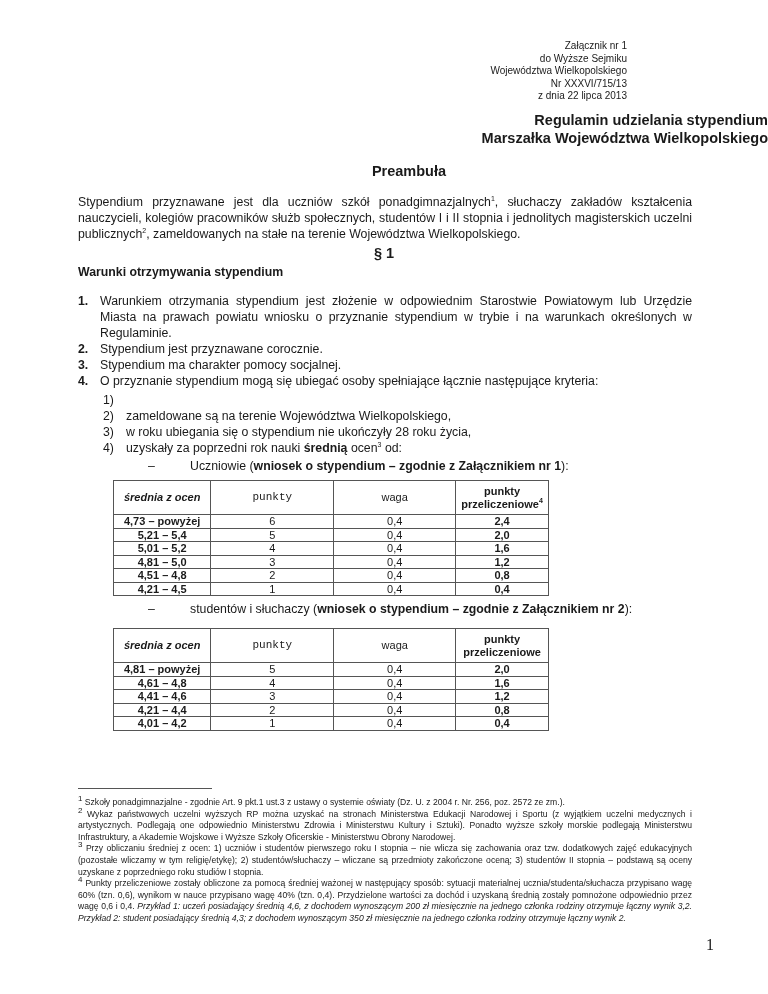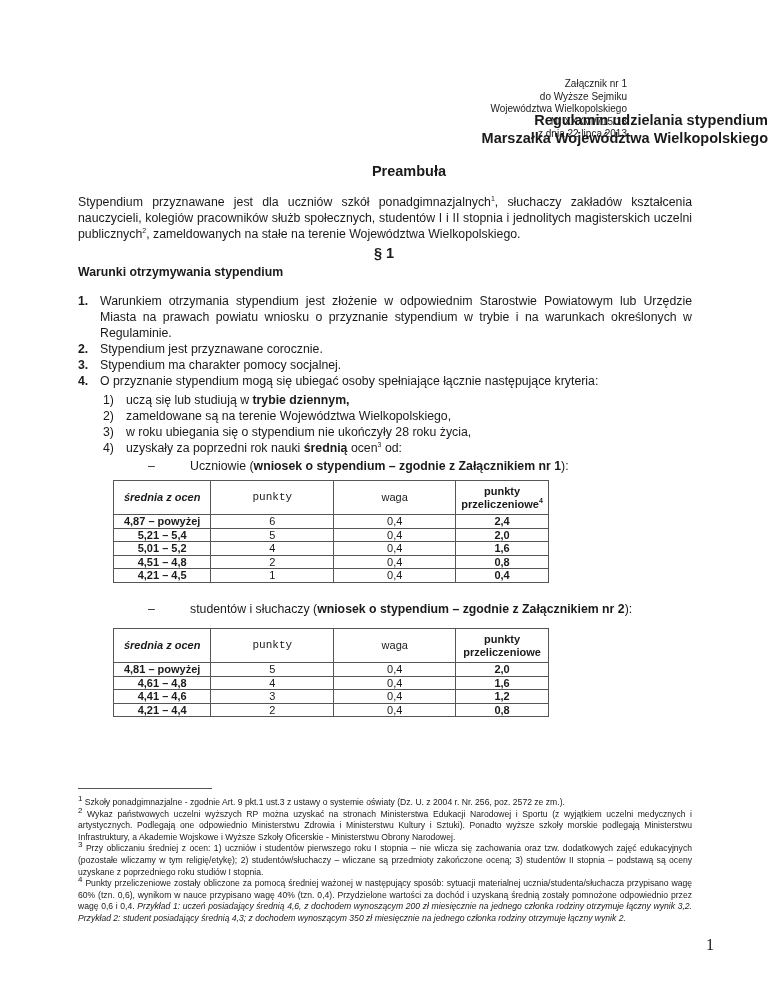--- a/index.html
+++ b/index.html
@@ -1,19 +1,19 @@
 <!DOCTYPE html>
 <html><head>
 <meta charset="utf-8">
 <style>
   html, body { margin: 0; padding: 0; background: #ffffff; }
   body { width: 768px; height: 994px; position: relative; overflow: hidden;
          font-family: "Liberation Sans", sans-serif; color: #1a1a1a; }
   .page { position: absolute; left: 0; top: 0; width: 768px; height: 994px; }
-  .attach { position: absolute; right: 141px; top: 40px; text-align: right; font-size: 10px; line-height: 12.5px; margin-top: 38px; }
+  .attach { position: absolute; right: 141px; top: 40px; text-align: right; font-size: 10px; line-height: 12.5px; }
   .title { position: absolute; left: 0; width: 768px; text-align: right; font-weight: bold; font-size: 14.5px; line-height: 18px; }
   .t1 { top: 111px; }
   .preamb-h { position: absolute; left: 0; width: 768px; top: 163px; text-align: center; font-weight: bold; font-size: 14.5px; margin-left: 25px; }
   .para { position: absolute; left: 78px; width: 614px; font-size: 12.3px; line-height: 16px; text-align: justify; }
   .preamb { top: 194px; }
   sup { font-size: 7px; vertical-align: super; line-height: 0; }
   .sect { position: absolute; left: 0; width: 768px; top: 245px; text-align: center; font-weight: bold; font-size: 14.5px; }
   .sect-sub { position: absolute; left: 78px; top: 265px; font-weight: bold; font-size: 12.3px; }
   .ol { position: absolute; left: 78px; width: 614px; top: 293px; font-size: 12.3px; line-height: 16px; }
   .ol .it { display: flex; }
@@ -82,21 +82,20 @@
     </div>
     <div class="it">
       <span class="num">4.</span>
       <span class="txt">O przyznanie stypendium mogą się ubiegać osoby spełniające łącznie następujące kryteria:</span>
     </div>
   </div>
 
   <div class="sub">
     <div class="it">
       <span class="n">1)</span>
-      <span><span>uczą się lub studiują w </span><b>trybie dziennym,</b></span>
     </div>
     <div class="it">
       <span class="n">2)</span>
       <span>zameldowane są na terenie Województwa Wielkopolskiego,</span>
     </div>
     <div class="it">
       <span class="n">3)</span>
       <span>w roku ubiegania się o stypendium nie ukończyły 28 roku życia,</span>
     </div>
     <div class="it">
@@ -114,36 +113,42 @@
     <tbody>
         <tr>
       <th class="c1 b">średnia z ocen</th>
       <th class="c2">punkty</th>
       <th class="c3">waga</th>
       <th class="c4 b"><span>punkty przeliczeniowe</span><sup>4</sup></th>
     </tr>
     </tbody>
       <tbody id="tbody1">
         <tr>
-          <td class="b">4,87 – powyżej</td>
+          <td class="b">4,73 – powyżej</td>
           <td>6</td>
           <td>0,4</td>
           <td class="b">2,4</td>
         </tr>
         <tr>
           <td class="b">5,21 – 5,4</td>
           <td>5</td>
           <td>0,4</td>
           <td class="b">2,0</td>
         </tr>
         <tr>
           <td class="b">5,01 – 5,2</td>
           <td>4</td>
           <td>0,4</td>
           <td class="b">1,6</td>
+        </tr>
+        <tr>
+          <td class="b">4,81 – 5,0</td>
+          <td>3</td>
+          <td>0,4</td>
+          <td class="b">1,2</td>
         </tr>
         <tr>
           <td class="b">4,51 – 4,8</td>
           <td>2</td>
           <td>0,4</td>
           <td class="b">0,8</td>
         </tr>
         <tr>
           <td class="b">4,21 – 4,5</td>
           <td>1</td>
@@ -185,20 +190,26 @@
           <td>3</td>
           <td>0,4</td>
           <td class="b">1,2</td>
         </tr>
         <tr>
           <td class="b">4,21 – 4,4</td>
           <td>2</td>
           <td>0,4</td>
           <td class="b">0,8</td>
         </tr>
+        <tr>
+          <td class="b">4,01 – 4,2</td>
+          <td>1</td>
+          <td>0,4</td>
+          <td class="b">0,4</td>
+        </tr>
       </tbody>
   </table>
 
   <div class="fn-rule"></div>
 
   <div class="fns">
     <p><sup>1</sup> <span>Szkoły ponadgimnazjalne - zgodnie Art. 9 pkt.1 ust.3 z ustawy o systemie oświaty (Dz. U. z 2004 r. Nr. 256, poz. 2572 ze zm.).</span></p>
     <p><sup>2</sup> <span>Wykaz państwowych uczelni wyższych RP można uzyskać na stronach Ministerstwa Edukacji Narodowej i Sportu (z wyjątkiem uczelni medycznych i artystycznych. Podlegają one odpowiednio Ministerstwu Zdrowia i Ministerstwu Kultury i Sztuki). Ponadto wyższe szkoły morskie podlegają Ministerstwu Infrastruktury, a Akademie Wojskowe i Wyższe Szkoły Oficerskie - Ministerstwu Obrony Narodowej.</span></p>
     <p><sup>3</sup> <span>Przy obliczaniu średniej z ocen: 1) uczniów i studentów pierwszego roku I stopnia – nie wlicza się zachowania oraz tzw. dodatkowych zajęć edukacyjnych (pozostałe wliczamy w tym religię/etykę); 2)  studentów/słuchaczy – wliczane są przedmioty zakończone oceną; 3)  studentów II stopnia – podstawą są oceny  uzyskane z poprzedniego roku studiów I stopnia.</span></p>
     <p><sup>4</sup> <span>Punkty przeliczeniowe zostały obliczone za pomocą średniej ważonej w następujący sposób: sytuacji materialnej ucznia/studenta/słuchacza przypisano wagę 60% (tzn. 0,6), wynikom w nauce przypisano wagę 40% (tzn. 0,4). Przydzielone wartości  za dochód i uzyskaną średnią zostały pomnożone odpowiednio przez wagę 0,6 i 0,4. </span><i>Przykład 1: uczeń posiadający średnią 4,6, z dochodem wynoszącym 200 zł miesięcznie na jednego członka rodziny otrzymuje łączny wynik 3,2. Przykład 2: student posiadający średnią 4,3; z dochodem wynoszącym 350 zł miesięcznie na jednego członka rodziny otrzymuje łączny wynik 2.</i></p>

